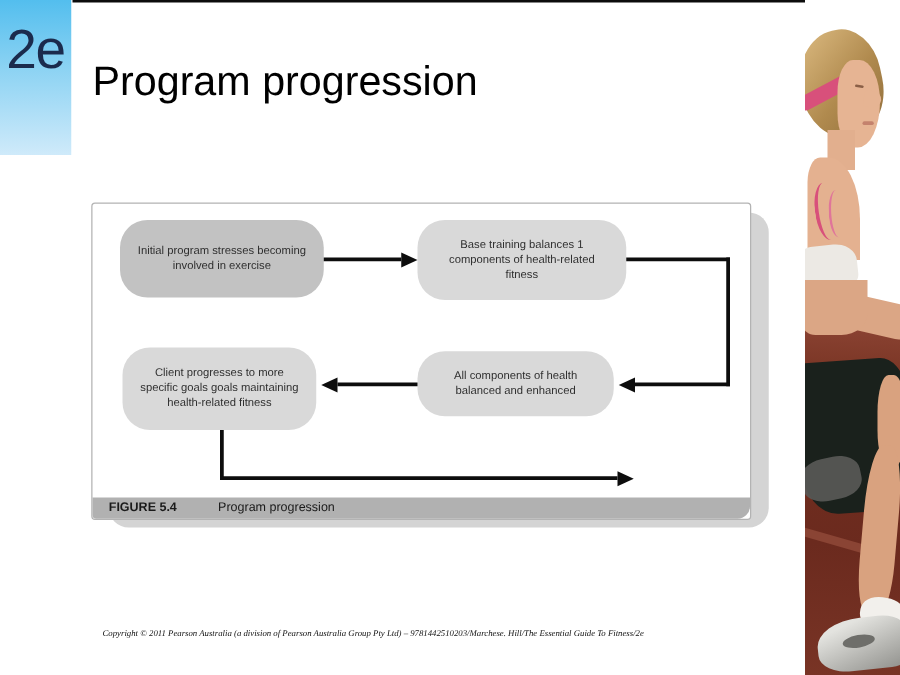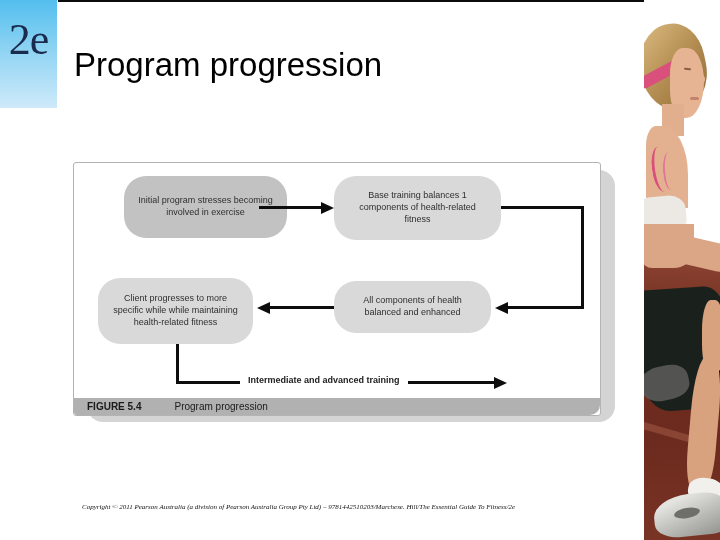--- a/index.html
+++ b/index.html
@@ -2,44 +2,44 @@
 <html><head>
 <meta charset="utf-8">
 <style>
   html,body{margin:0;padding:0;background:#888;}
   .slide{
     position:relative;width:720px;height:540px;background:#ffffff;
     overflow:hidden;font-family:"Liberation Sans",sans-serif;
   }
   
   .logo{
-    position:absolute;left:0;top:0;width:57px;height:108px;
+    position:absolute;left:0;top:0;width:57px;height:124px;
     background:linear-gradient(180deg,#53beee 0%,#8dd3f3 45%,#cfeafa 100%);
     color:#1b2b4d;font-size:44px;font-weight:400;text-align:center;
-    line-height:1;padding-top:18px;box-sizing:border-box;letter-spacing:-1px;font-family:Liberation Serif, serif;
+    line-height:1;padding-top:18px;box-sizing:border-box;letter-spacing:-1px;
   }
   .topline{position:absolute;left:58px;top:0;width:597px;height:2px;background:#0c0c0c;}
   .title{
     position:absolute;left:74px;top:46px;font-size:33px;color:#000;
     letter-spacing:0;white-space:nowrap;
   }
   
   .fig-wrap{position:absolute;left:73px;top:162px;width:545px;height:262px;}
   .fig-shadow{position:absolute;left:14px;top:8px;width:528px;height:252px;background:#d4d4d4;border-radius:16px;}
   .fig-panel{
     position:absolute;left:0;top:0;width:528px;height:254px;background:#fff;
     border:1px solid #b3b3b3;border-radius:3px;box-sizing:border-box;
   }
   .fig-diagram{position:absolute;left:0;top:0;right:0;bottom:17px;}
   .node{
     position:absolute;display:flex;align-items:center;justify-content:center;
     text-align:center;font-size:9px;line-height:1.3;color:#2f2f2f;
     border-radius:22px;box-sizing:border-box;padding:0 14px;
   }
-  .node-a{left:22px;top:13px;width:163px;height:62px;background:#c2c2c2;margin-left:28px;}
+  .node-a{left:22px;top:13px;width:163px;height:62px;background:#c2c2c2;}
   .node-b{left:260px;top:13px;width:167px;height:64px;background:#d9d9d9;}
   .node-c{left:24px;top:115px;width:155px;height:66px;background:#d9d9d9;padding:0 10px;}
   .node-d{left:260px;top:118px;width:157px;height:52px;background:#d9d9d9;}
   .line{position:absolute;background:#0d0d0d;}
   .ah-right{position:absolute;width:0;height:0;border-top:6px solid transparent;border-bottom:6px solid transparent;border-left:13px solid #0d0d0d;}
   .ah-left{position:absolute;width:0;height:0;border-top:6px solid transparent;border-bottom:6px solid transparent;border-right:13px solid #0d0d0d;}
   .flow-label{
     position:absolute;left:166px;top:212px;background:#fff;padding:0 8px;
     font-size:9px;font-weight:bold;color:#222;white-space:nowrap;
   }
@@ -90,38 +90,37 @@
   <div class="topline"></div>
   <div class="title">Program progression</div>
 
   <div class="fig-wrap">
     <div class="fig-shadow"></div>
     <div class="fig-panel">
       <div class="fig-diagram">
 
         <div class="node node-a">Initial program stresses becoming involved in exercise</div>
         <div class="node node-b">Base training balances 1 components of health-related fitness</div>
-        <div class="node node-c">Client progresses to more specific while while maintaining health-related fitness</div>
+        <div class="node node-c">Client progresses to more specific goals goals maintaining health-related fitness</div>
         <div class="node node-d">All components of health balanced and enhanced</div>
 
         <div class="line" style="left:185px;top:43px;width:62px;height:3px;"></div>
         <div class="ah-right" style="left:247px;top:38.5px;"></div>
 
         <div class="line" style="left:427px;top:43px;width:83px;height:3px;"></div>
         <div class="line" style="left:507px;top:43px;width:3px;height:103px;"></div>
         <div class="line" style="left:434px;top:143px;width:76px;height:3px;"></div>
         <div class="ah-left" style="left:421px;top:138.5px;"></div>
 
         <div class="line" style="left:196px;top:143px;width:64px;height:3px;"></div>
         <div class="ah-left" style="left:183px;top:138.5px;"></div>
 
         <div class="line" style="left:102px;top:181px;width:3px;height:40px;"></div>
         <div class="line" style="left:102px;top:218px;width:318px;height:3px;"></div>
         <div class="ah-right" style="left:420px;top:213.5px;"></div>
-        <div class="flow-label">Intermediate and advanced training</div>
 
       </div>
       <div class="fig-caption">
         <span class="cap-label">FIGURE 5.4</span>
         <span>Program progression</span>
       </div>
     </div>
   </div>
 
   <div class="footer">Copyright © 2011 Pearson Australia (a division of Pearson Australia Group Pty Ltd) – 9781442510203/Marchese. Hill/The Essential Guide To Fitness/2e</div>

